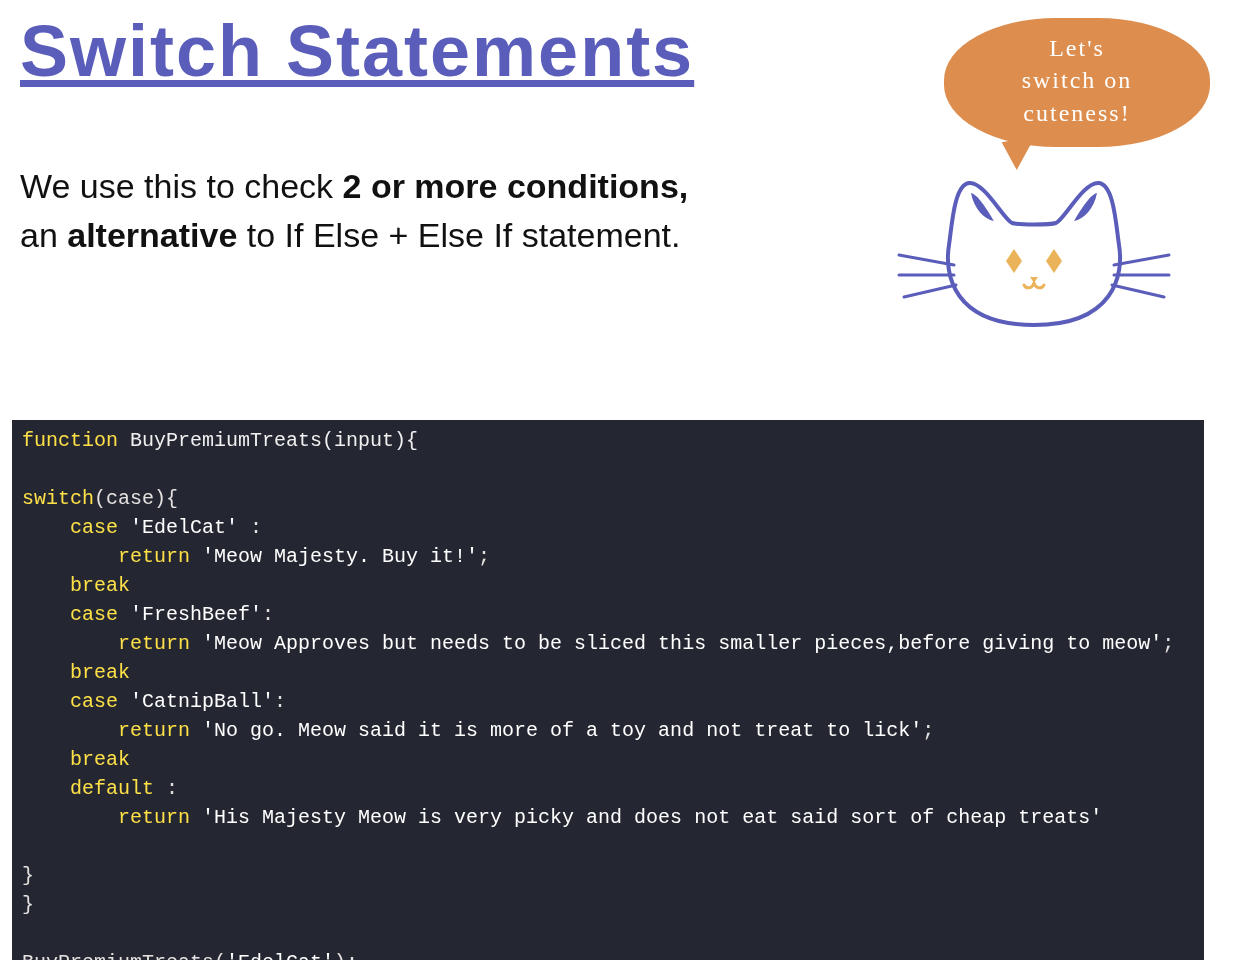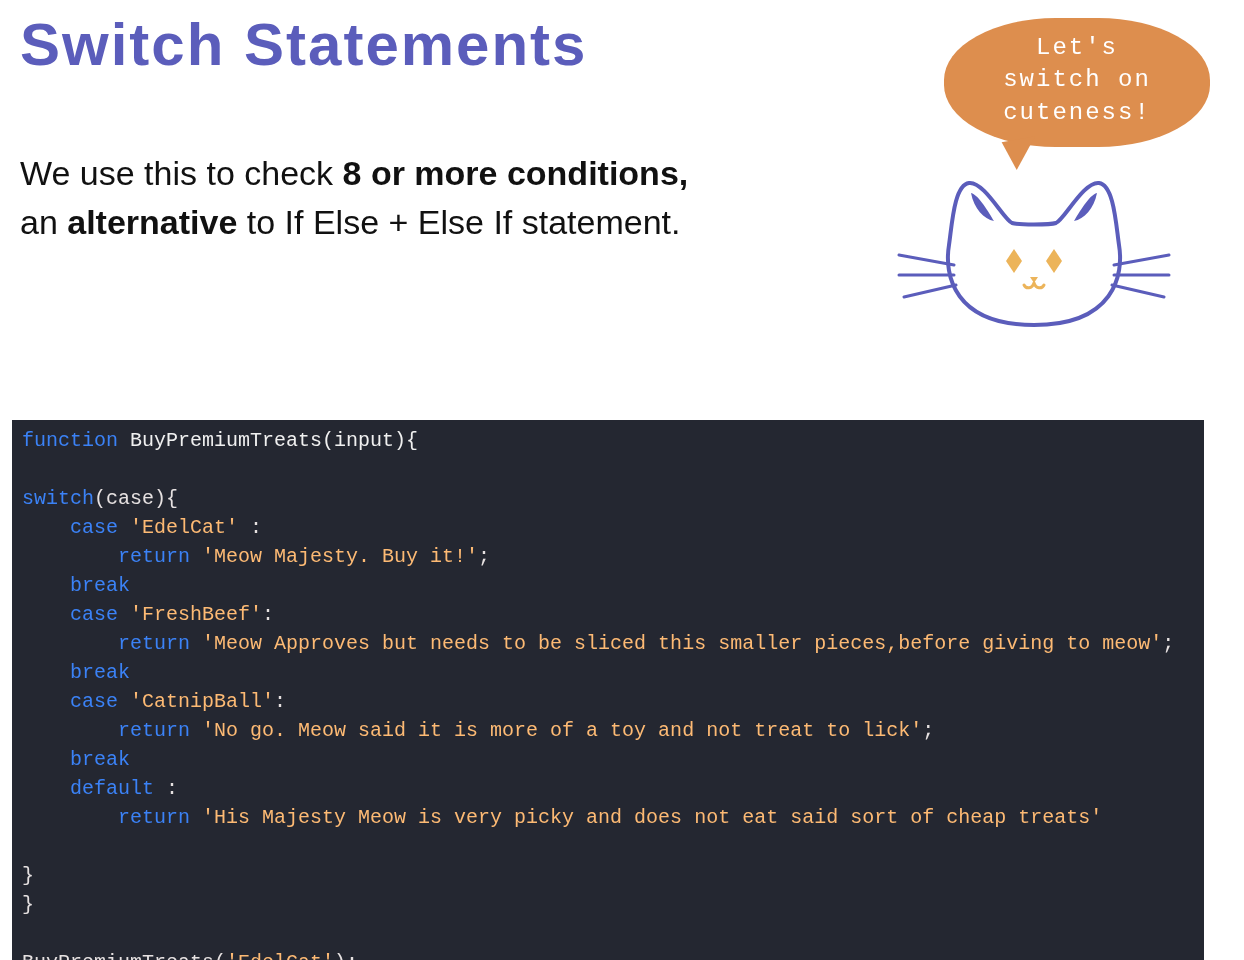--- a/index.html
+++ b/index.html
@@ -15,44 +15,45 @@
   .page {
     position: relative;
     width: 1244px;
     height: 960px;
     box-sizing: border-box;
     padding: 0 20px 0 20px;
   }
   .title {
     font-family: "Comic Sans MS", "Chalkboard SE", "Marker Felt", cursive, sans-serif;
     font-weight: bold;
-    font-size: 60px;
+    font-size: 72px;
     color: #5b5dbb;
     margin-top: 10px;
     letter-spacing: 2px;
+    text-decoration: underline;
   }
   .subtitle {
     font-size: 34px;
     line-height: 1.45;
     color: #111;
     margin-top: 70px;
     max-width: 760px;
   }
   .subtitle .b { font-weight: 700; }
 
   .bubble-group {
     position: absolute;
     top: 8px;
     right: 40px;
     width: 310px;
   }
   .bubble {
     background: #dd8e4e;
     color: #fff;
-    font-family: Liberation Mono, monospace;
+    font-family: Liberation Serif, serif;
     font-size: 24px;
     line-height: 1.35;
     letter-spacing: 2px;
     text-align: center;
     padding: 14px 18px 18px 18px;
     border-radius: 42% 42% 42% 42% / 48% 48% 48% 48%;
     position: relative;
     width: 230px;
     margin-left: 50px;
   }
@@ -80,33 +81,33 @@
     background: #242731;
     color: #e6e1e1;
     font-family: "Menlo", "Consolas", "Courier New", monospace;
     font-size: 20px;
     line-height: 1.45;
     padding: 6px 10px;
     box-sizing: border-box;
     white-space: pre-wrap;
     overflow: hidden;
   }
-  .tok-kw   { color: #3b82f6; }   
+  .tok-kw   { color: #fde047; }   
   .tok-fn   { color: #f0f0f0; font-family: Liberation Mono, monospace; }
-  .tok-str  { color: #fdba74; }   
+  .tok-str  { color: #ffffff; }   
 </style>
 </head>
 <body>
 
 <div class="page">
 
   <div class="title">Switch Statements</div>
 
   <div class="subtitle">
-    <span>We use this  to  check  </span><span class="b">8 or more conditions,</span><br>
+    <span>We use this  to  check  </span><span class="b">2 or more conditions,</span><br>
     <span>an </span><span class="b">alternative</span><span> to If Else + Else If statement.</span>
   </div>
 
   <div class="bubble-group">
     <div class="bubble" style="white-space:pre-line;">Let's
 switch on
 cuteness!</div>
     <div class="cat">
       <svg width="280" height="170" viewBox="0 0 280 170">
 

